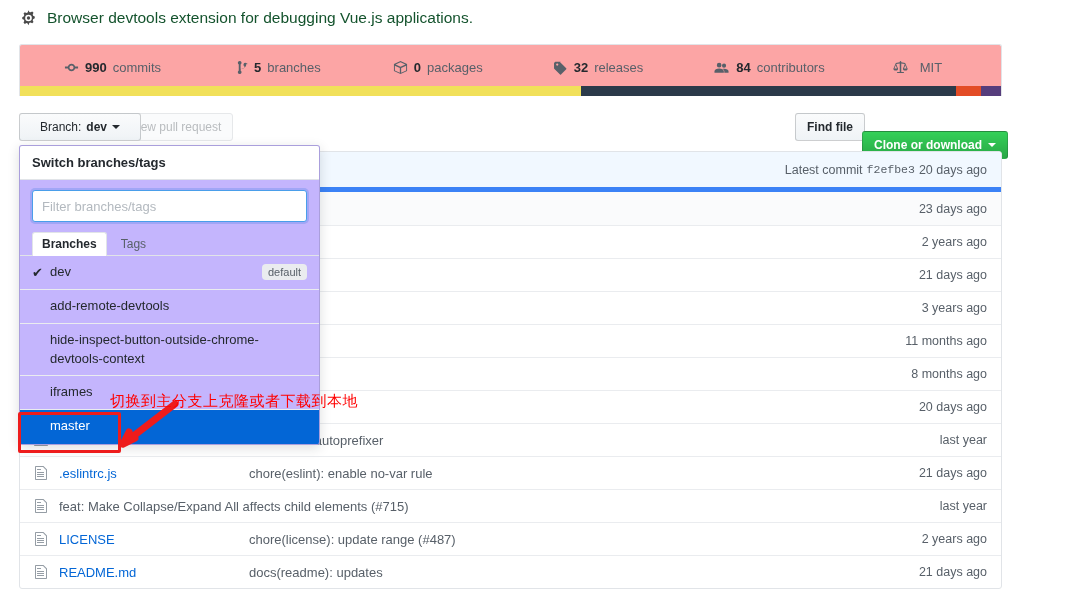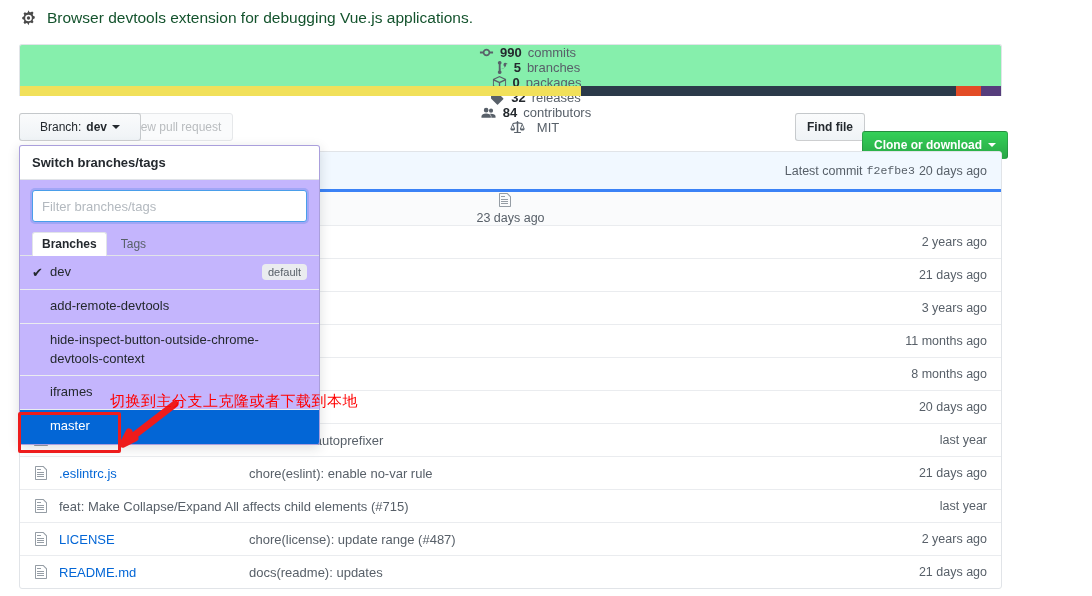--- a/index.html
+++ b/index.html
@@ -22,22 +22,22 @@
   }
   .gear-icon { width: 19px; height: 19px; flex: none; display:block; }
   .desc-text { font-size: 15.5px; color: #14532d; white-space: nowrap; }
 
   
   .stats-box {
     position: absolute; left: 19px; top: 44px;
     width: 983px; height: 45px;
     border: 1px solid #e1e4e8; border-bottom: none;
     border-radius: 3px 3px 0 0;
-    background: #86efac;
-    display: flex; align-items: center; flex-direction: column;
+    background: #fca5a5;
+    display: flex; align-items: center;
   }
   .stat {
     display: flex; align-items: center; gap: 6px;
     color: #586069; font-size: 13px; white-space: nowrap;
     padding: 0 10px;
   }
   .stat:nth-child(1) { margin-left: 34px; }
   .stat:nth-child(2) { margin-left: 56px; }
   .stat:nth-child(3) { margin-left: 52px; }
   .stat:nth-child(4) { margin-left: 50px; }
@@ -84,35 +84,35 @@
            border-right: 4px solid transparent; border-top: 4px solid currentColor; display:block; }
 
   
   .file-table {
     position: absolute; left: 19px; top: 151px;
     width: 983px;
     border: 1px solid #e1e4e8; border-radius: 3px;
     background: #fff; overflow: hidden;
   }
   .commit-bar {
-    background: #f1f8ff; border-bottom: 3px solid #3b82f6;
+    background: #f1f8ff; border-bottom: 5px solid #3b82f6;
     height: 40px; display: flex; align-items: center;
     justify-content: flex-end; padding: 0 14px;
     font-size: 12.5px; color: #586069; margin-left: 20px;
   }
   .commit-bar .sha {
     font-family: "Liberation Mono", monospace; font-size: 11.5px;
     color: #586069; margin: 0 4px 0 4px;
   }
   .frow {
     display: flex; align-items: center;
     height: 33px; border-top: 1px solid #eaecef;
     padding: 0 14px; font-size: 13px;
   }
-  .frow:first-of-type { border-top: none; flex-direction: column; }
+  .frow:first-of-type { border-top: none; }
   .frow.alt { background: #fafbfc; }
   .fic { width: 16px; flex: none; margin-right: 9px; }
   .fic svg { display: block; fill: #959da5; }
   .fname { width: 190px; flex: none; color: #0366d6; white-space: nowrap; overflow: hidden; }
   .fmsg { flex: 1; color: #586069; white-space: nowrap; overflow: hidden; }
   .fage { color: #586069; font-size: 12.5px; white-space: nowrap; text-align: right; }
 
   
   .dropdown {
     position: absolute; left: 19px; top: 145px;

